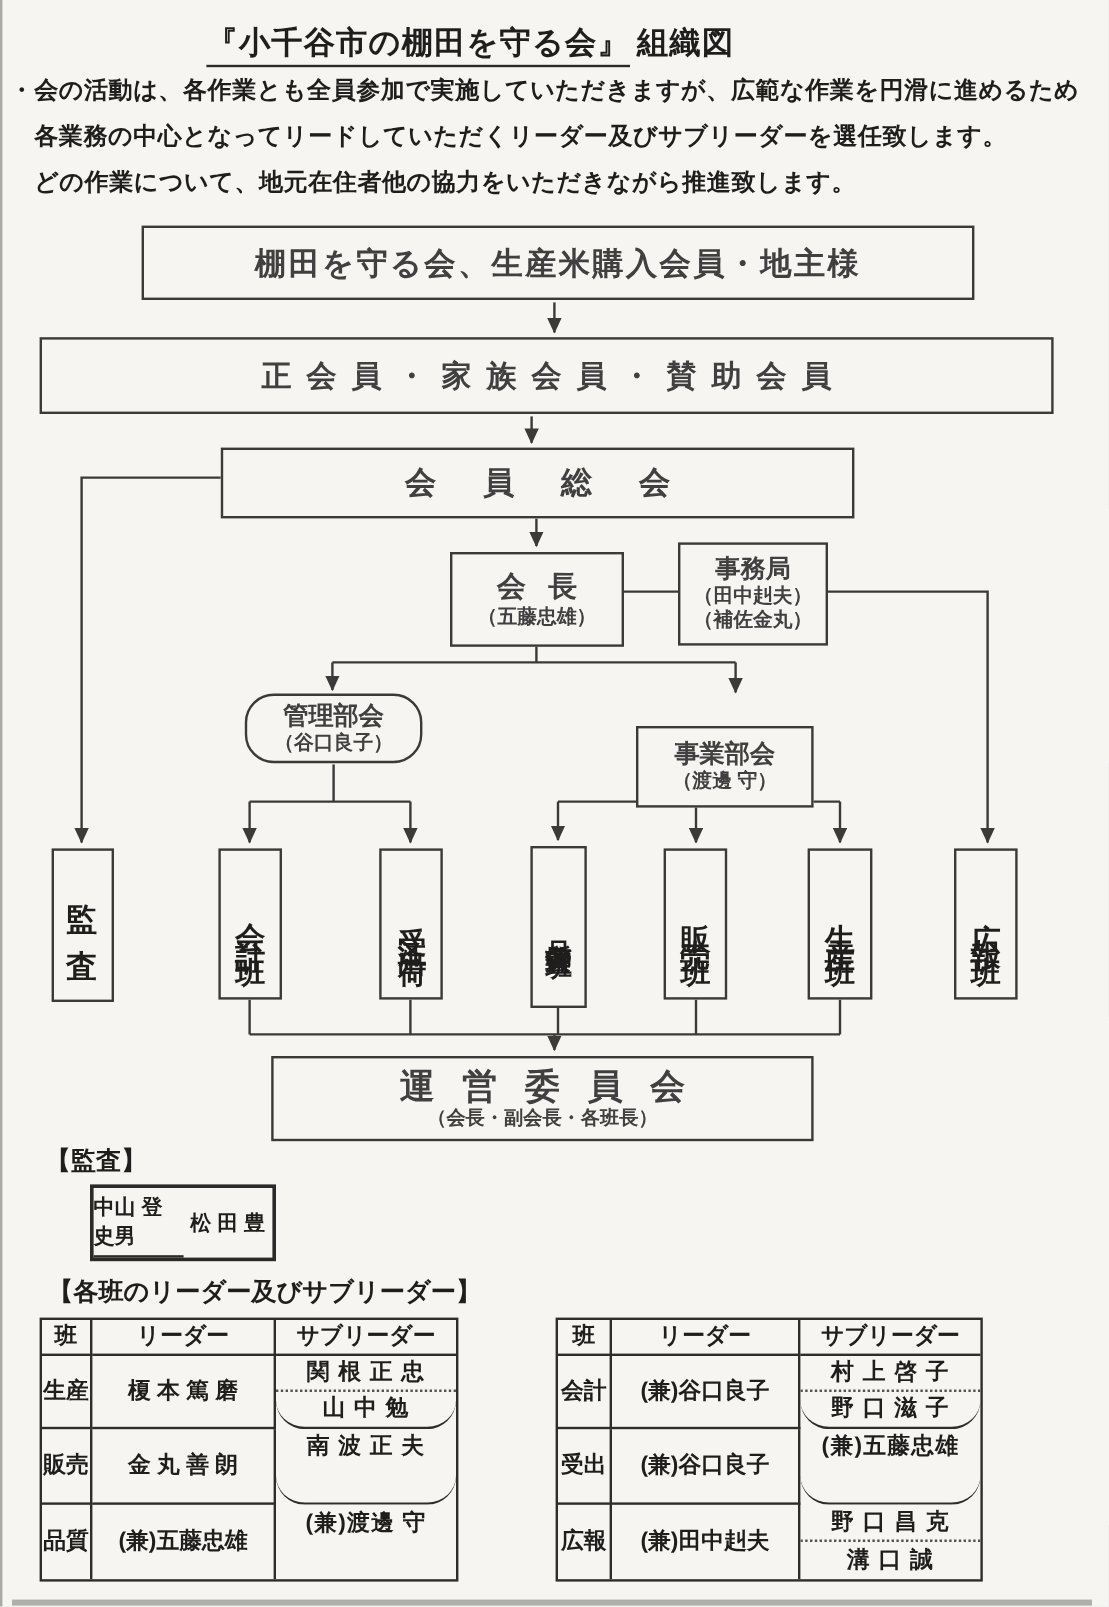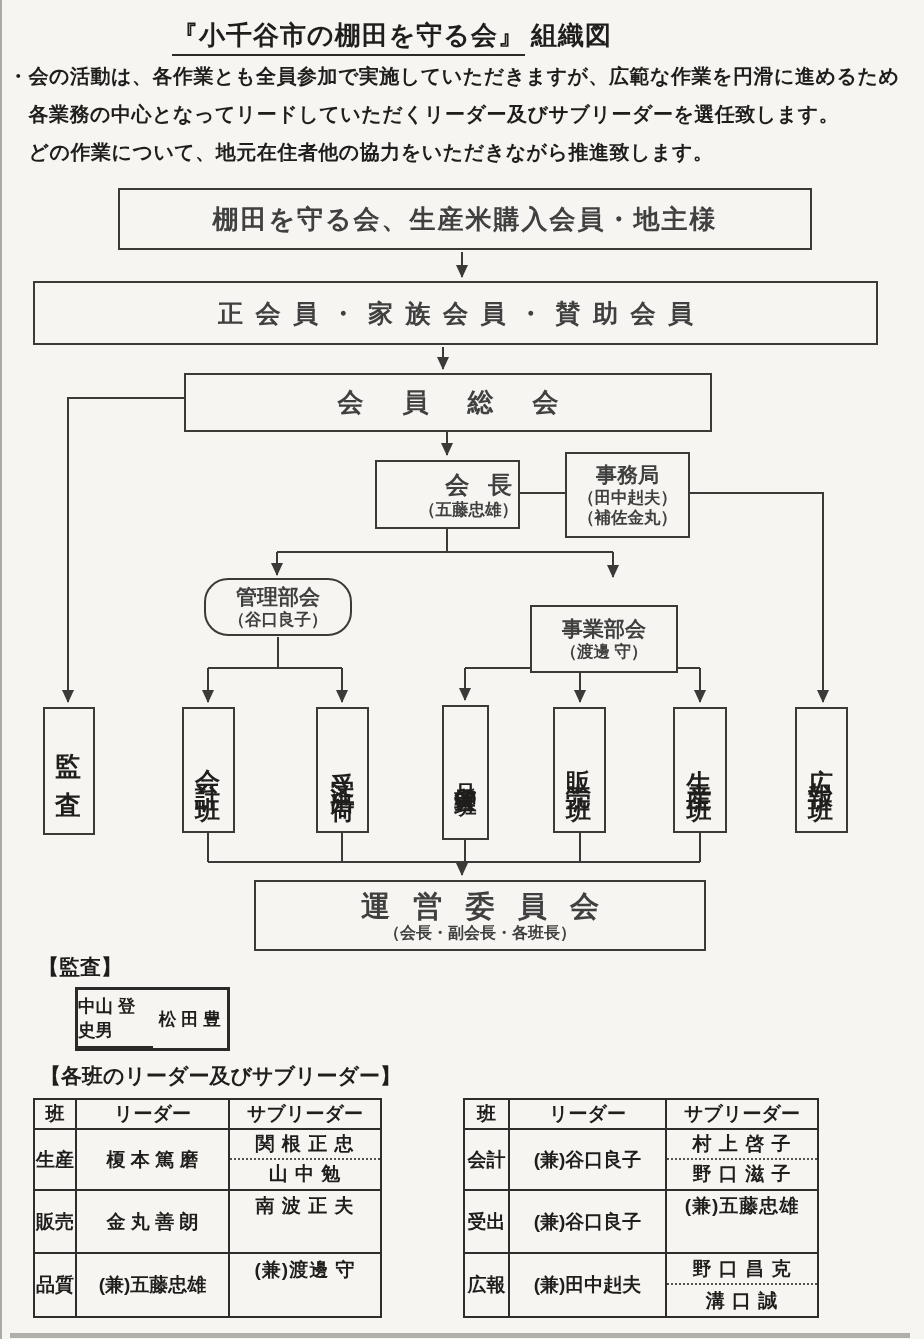--- a/index.html
+++ b/index.html
@@ -30,25 +30,25 @@
   }
   
   .box {
     position:absolute; z-index:2; border:2px solid #3b3a38; background:#f6f5f2;
     display:flex; flex-direction:column; align-items:center; justify-content:center;
     text-align:center; font-weight:700; color:#404040;
   }
   .b-top        { left:118px; top:188px; width:694px; height:62px; font-size:26px; letter-spacing:2px; }
   .b-members    { left:33px;  top:281px; width:845px; height:64px; font-size:25px; letter-spacing:0.5em; text-indent:0.5em; }
   .b-assembly   { left:184px; top:373px; width:528px; height:59px; font-size:26px; letter-spacing:1.5em; text-indent:1.5em; }
-  .b-chairman   { left:375px; top:460px; width:145px; height:69px;align-items:flex-end; }
+  .b-chairman   { left:375px; top:460px; width:145px; height:79px; }
   .b-secretariat{ left:565px; top:452px; width:125px; height:86px; }
   .b-mgmt       { left:204px; top:578px; width:148px; height:58px;border-radius:24px; }
   .b-biz        { left:530px; top:580px; width:148px; height:68px;margin-top:25px; }
-  .b-steering   { left:226px; top:880px; width:452px; height:71px;margin-left:28px; }
+  .b-steering   { left:226px; top:880px; width:452px; height:71px; }
   .box .big     { font-size:24px; letter-spacing:0.25em; text-indent:0.25em; line-height:28px; }
   .box .mid     { font-size:21px; line-height:24px; }
   .box .small   { font-size:16.5px; line-height:20px; letter-spacing:0; }
   .b-steering .big { font-size:29px; letter-spacing:0.8em; text-indent:0.8em; line-height:34px; }
   .b-steering .small { font-size:16px; }
   
   .vbox {
     position:absolute; z-index:2; border:2px solid #3b3a38; background:#f6f5f2;
     display:flex; align-items:center; justify-content:center;
     writing-mode:vertical-rl; text-orientation:upright;
@@ -84,21 +84,21 @@
   .t-left  { left:33px;  grid-template-columns:42px 153px 150px; }
   .t-right { left:463px; grid-template-columns:45px 157px 150px; }
   .cell {
     border-right:2px solid #2e2d2b; border-bottom:2px solid #2e2d2b;
     display:flex; align-items:center; justify-content:center;
     text-align:center; font-size:19px; line-height:24px; overflow:hidden;
   }
   .cell.last-col { border-right:none; }
   .cell.last-row { border-bottom:none; }
   .cell.hdr { font-size:19px; }
-  .cell.sub { flex-direction:column; align-items:stretch; justify-content:flex-start; padding:0; }
+  .cell.sub { flex-direction:column; align-items:stretch; justify-content:flex-start; padding:0;border-radius:24px; }
   .cell.sub .subname {
     height:50%; display:flex; align-items:center; justify-content:center;
     font-size:19px; letter-spacing:1px;
   }
   .cell.sub.split .subname:first-child { border-bottom:2px dotted #55534f; }
   
   .edge-line { position:absolute; left:0; top:0; width:2px; height:1339px; background:#6b6a66; opacity:0.55; z-index:3; }
   .bottom-band { position:absolute; left:10px; top:1333px; width:900px; height:5px; background:#a09e9a; opacity:0.8; z-index:3; }
 </style>
 </head>

